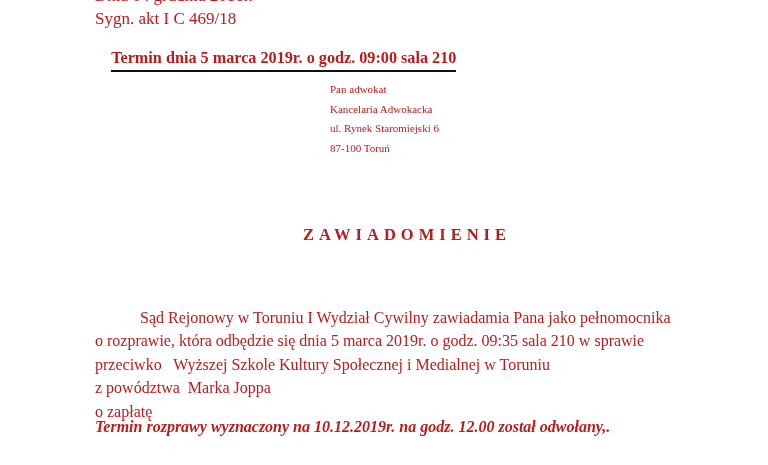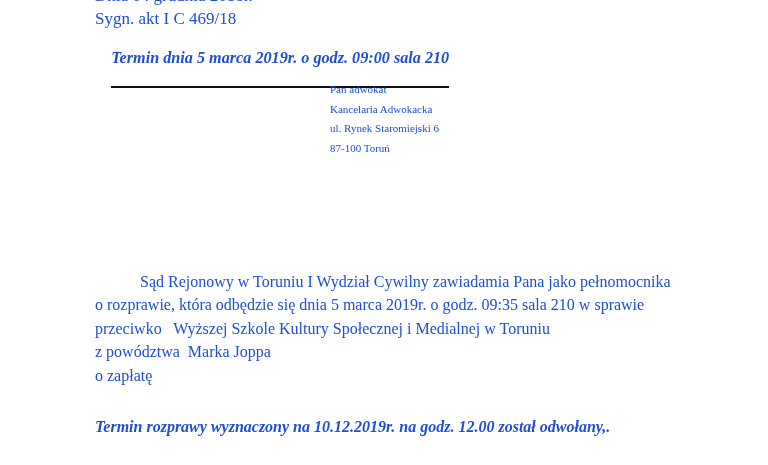--- a/index.html
+++ b/index.html
@@ -7,21 +7,21 @@
     padding: 0;
     background: #ffffff;
   }
   .page {
     position: relative;
     width: 722px;
     height: 465px;
     background: #ffffff;
     overflow: hidden;
     font-family: "Liberation Serif", "DejaVu Serif", serif;
-    color: #1d4ed8;
+    color: #b91c1c;
   }
   .line {
     position: absolute;
     white-space: pre;
     font-size: 16.5px;
     line-height: 20px;
   }
   .top-clipped {
     left: 95px;
     top: -14px;
@@ -34,22 +34,21 @@
   }
   .hearing-header {
     left: 95px;
     top: 28px;
     font-size: 16.2px;
     font-weight: bold;
   }
   .hearing-header .underlined {
     display: inline-block;
     border-bottom: 2.5px solid #111;
-    padding-bottom: 18px;
-    font-style: italic;
+    padding-bottom: 2px;
   }
   .addressee {
     position: absolute;
     left: 330px;
     top: 80px;
     font-size: 11px;
     line-height: 19.6px;
   }
   .addressee div { white-space: pre; }
   .doc-title {
@@ -63,21 +62,21 @@
   }
   .body-block {
     position: absolute;
     left: 95px;
     top: 270px;
     width: 600px;
     font-size: 16px;
     line-height: 23.4px;
   }
   .body-block div { white-space: pre; }
-  .body-block .indent-first { text-indent: 45px; }
+  .body-block .indent-first { text-indent: 45px; margin-top: 36px; }
   .cancellation-note {
     position: absolute;
     left: 95px;
     top: 418px;
     font-size: 16px;
     font-weight: bold;
     font-style: italic;
     white-space: pre;
   }
 </style>
@@ -94,20 +93,21 @@
     <span class="underlined">Termin dnia 5 marca 2019r. o godz. 09:00 sala 210</span>
   </div>
 
   <div class="addressee">
     <div>Pan adwokat</div>
     <div>Kancelaria Adwokacka</div>
     <div>ul. Rynek Staromiejski 6</div>
     <div>87-100 Toruń</div>
   </div>
 
+  <div class="doc-title">ZAWIADOMIENIE</div>
 
   <div class="body-block">
     <div class="indent-first">Sąd Rejonowy w Toruniu I Wydział Cywilny zawiadamia Pana jako pełnomocnika</div>
     <div>o rozprawie, która odbędzie się dnia 5 marca 2019r. o godz. 09:35 sala 210 w sprawie</div>
     <div>przeciwko   Wyższej Szkole Kultury Społecznej i Medialnej w Toruniu</div>
     <div>z powództwa  Marka Joppa</div>
     <div>o zapłatę</div>
   </div>
 
   <div class="cancellation-note">Termin rozprawy wyznaczony na 10.12.2019r. na godz. 12.00 został odwołany,.</div>

